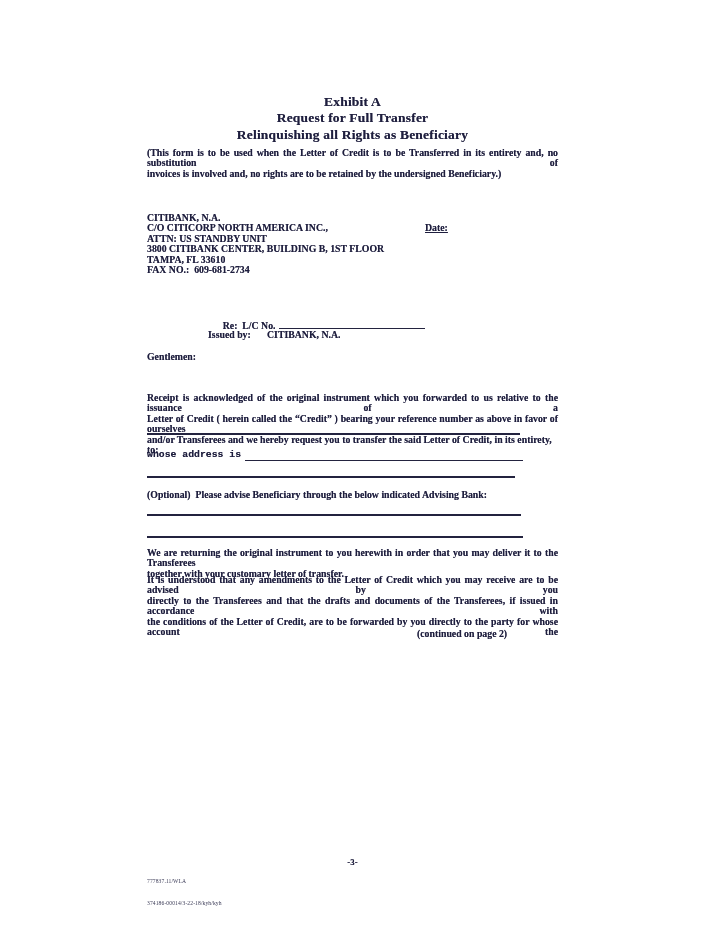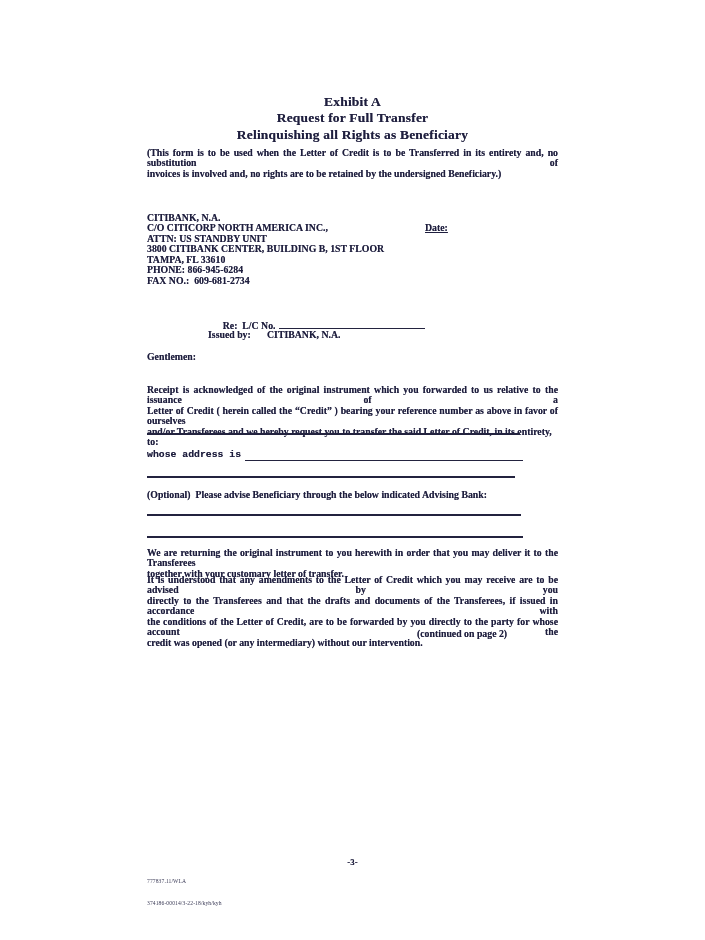--- a/index.html
+++ b/index.html
@@ -25,21 +25,21 @@
   .date-label{position:absolute;left:278px;top:10.4px;text-decoration:underline;}
 
   .re-row{top:308px;padding-left:61px;white-space:pre;}
   .blank-inline{display:inline-block;width:146px;height:10px;border-bottom:1.7px solid #23233f;margin-left:3px;}
 
   .issued-row{top:330px;padding-left:61px;}
   .issued-label{display:inline-block;width:59px;}
 
   .gentlemen{top:352px;}
 
-  .para1{top:385px;width:100%;}
+  .para1{top:393px;width:100%;}
   .para2{top:548px;width:100%;}
   .para3{top:575px;width:100%;}
 
   .rule{position:absolute;left:0;height:0;border-top:2px solid #23233f;}
   .rule1{top:433px;width:373px;}
   .rule2{top:476px;width:368px;}
   .rule3{top:514px;width:374px;}
   .rule4{top:536px;width:376px;}
 
   .whose-row{top:449px;width:376px;display:flex;align-items:center;font-family:Liberation Mono, monospace;}
@@ -75,21 +75,20 @@
       <span class="ln j">(This form is to be used when the Letter of Credit is to be Transferred in its entirety and, no substitution of</span>
       <span class="ln">invoices is involved and, no rights are to be retained by the undersigned Beneficiary.)</span>
     </div>
 
     <div class="abs addr bodytxt">
       <span class="ln">CITIBANK, N.A.</span>
       <span class="ln">C/O CITICORP NORTH AMERICA INC.,</span>
       <span class="ln">ATTN: US STANDBY UNIT</span>
       <span class="ln">3800 CITIBANK CENTER, BUILDING B, 1ST FLOOR</span>
       <span class="ln">TAMPA, FL 33610</span>
-      <span class="ln">PHONE: 866-945-6284</span>
       <span class="ln">FAX NO.:  609-681-2734</span>
       <span class="date-label">Date:</span>
     </div>
 
     <div class="abs re-row bodytxt">
       <span>Re:  L/C No.</span><span class="blank-inline"></span>
     </div>
 
     <div class="abs issued-row bodytxt">
       <span class="issued-label">Issued by:</span><span>CITIBANK, N.A.</span>
@@ -119,21 +118,20 @@
 
     <div class="abs para2 bodytxt">
       <span class="ln j">We are returning the original instrument to you herewith in order that you may deliver it to the Transferees</span>
       <span class="ln">together with your customary letter of transfer.</span>
     </div>
 
     <div class="abs para3 bodytxt">
       <span class="ln j">It is understood that any amendments to the Letter of Credit which you may receive are to be advised by you</span>
       <span class="ln j">directly to the Transferees and that the drafts and documents of the Transferees, if issued in accordance with</span>
       <span class="ln j">the conditions of the Letter of Credit, are to be forwarded by you directly to the party for whose account the</span>
-      <span class="ln">credit was opened (or any intermediary) without our intervention.</span>
     </div>
 
     <div class="abs continued bodytxt">(continued on page 2)</div>
 
   </div>
 
   <div class="footer-refs">
     <span class="ln">777837.11/WLA</span>
     <span class="ln">374186-00014/3-22-18/kyh/kyh</span>
   </div>

